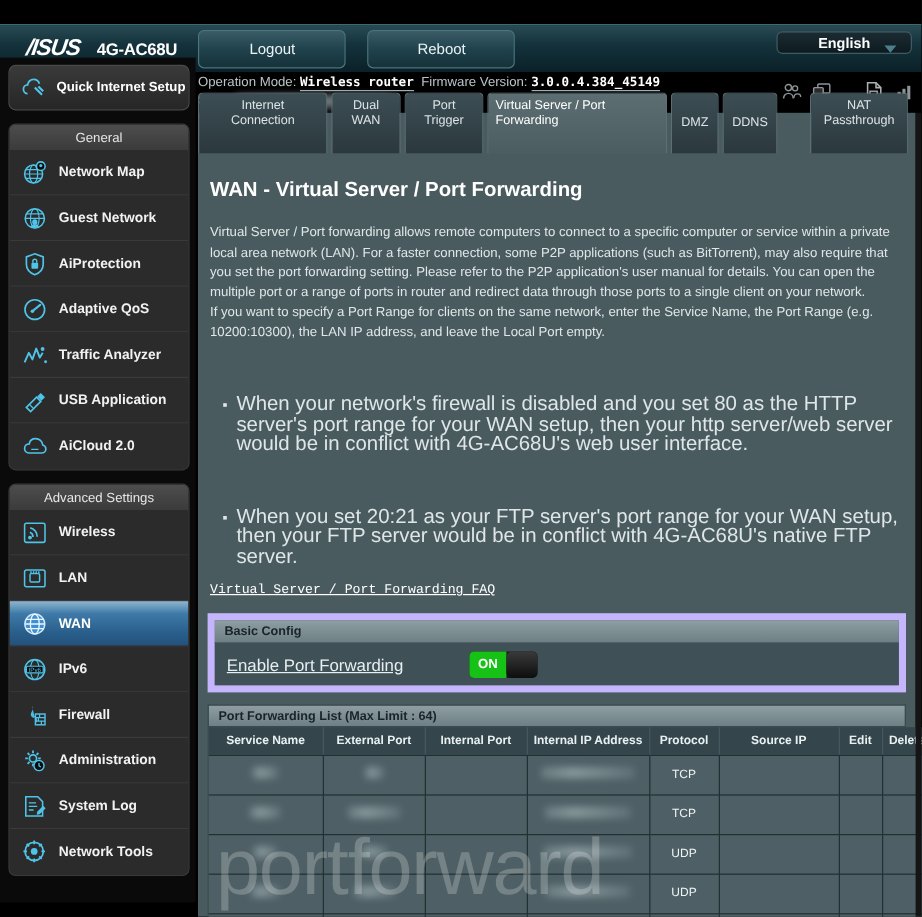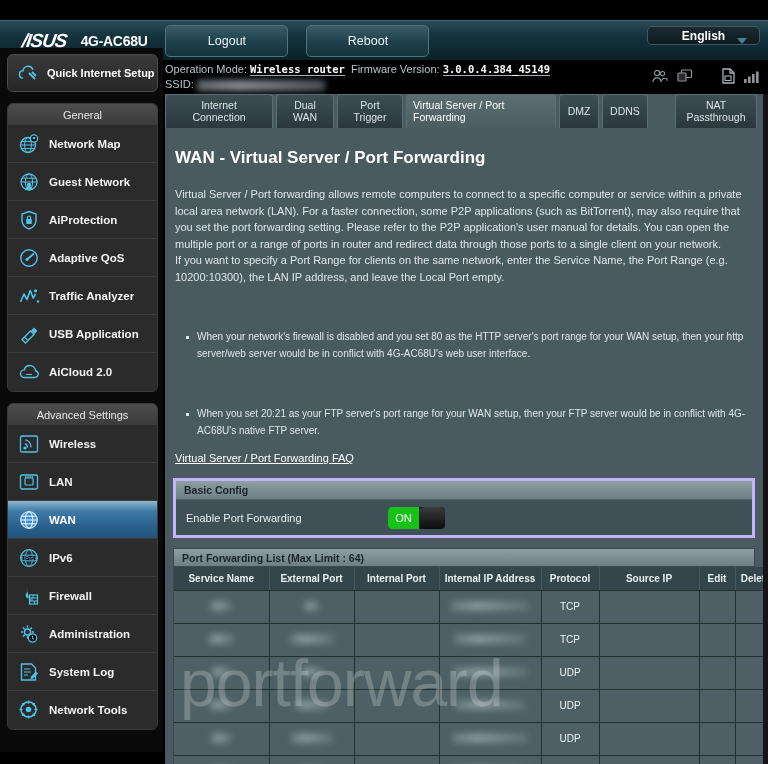--- a/index.html
+++ b/index.html
@@ -122,21 +122,21 @@
   .content {
     position: absolute; left: 165px; top: 94px; width: 598px; height: 670px;
     background: #4a5b60;
   }
   
   .tabbar {
     position: absolute; left: 165px; top: 92px; width: 600px; height: 36px;
     display: flex; align-items: flex-end; z-index: 5;
   }
   .tab {
-    height: 34px; margin-right: 3px;
+    height: 51px; margin-right: 3px;
     background: linear-gradient(180deg,#3c4e54 0%, #2b383d 100%);
     border: 1px solid #5d6f74; border-bottom: none;
     border-radius: 4px 4px 0 0;
     color: #dbe4e6; font-size: 10.5px; line-height: 11.5px;
     display: flex; align-items: center; justify-content: center; text-align: center;
     padding: 0 6px; cursor: pointer;
   }
   .tab.active {
     background: linear-gradient(180deg,#5d6e73 0%, #4c5d62 100%);
     color: #ffffff;
@@ -147,57 +147,57 @@
     color: #ffffff; font-size: 17px; font-weight: bold;
     padding: 20px 0 0 10px;
   }
   .desc {
     color: #dfe6e8; font-size: 11px; line-height: 16.5px;
     padding: 18px 14px 0 10px; text-align: left;
   }
   .desc p { margin-bottom: 0; }
   .bullets { margin: 12px 0 0 22px; }
   .bullets li {
-    color: #dfe6e8; font-size: 10px; line-height: 16.5px;
+    color: #dfe6e8; font-size: 17px; line-height: 16.5px;
     margin-bottom: 9px; list-style: none; position: relative; margin-top: 44px;
   }
   .bullets li::before {
     content: ""; position: absolute; left: -11px; top: 7px;
     width: 3px; height: 3px; background: #dfe6e8;
   }
   .faq-link {
     display: inline-block; margin: 2px 12px 0 10px;
     color: #ffffff; font-size: 11px;
-    font-family: Liberation Sans, sans-serif;
+    font-family: Liberation Mono, monospace;
     text-decoration: underline; cursor: pointer;
   }
 
   
   .sect {
-    margin: 0 8px; border: 3px solid #c4b5fd;
+    margin: 0 8px; border: 6px solid #c4b5fd;
   }
   .sect-head {
     height: 18px; background: linear-gradient(180deg,#8e9ea2 0%, #6e8085 100%);
     color: #1a2428; font-size: 10.5px; font-weight: bold;
     display: flex; align-items: center; padding-left: 8px;
   }
   .cfg-row {
     height: 36px; background: #3f5156;
     display: flex; align-items: center;
     border-top: 1px solid #516065;
   }
-  .cfg-label { width: 212px; color: #e8eff1; font-size: 11px; padding-left: 10px; }
+  .cfg-label { width: 212px; color: #e8eff1; font-size: 14px; padding-left: 10px; text-decoration: underline; }
   .toggle {
     width: 57px; height: 22px; border-radius: 4px;
     background: #1a1a1a; display: flex; align-items: center;
     cursor: pointer; overflow: hidden;
   }
   .toggle-on-txt {
     width: 31px; height: 38px; background: #17c217;
-    color: #ffffff; font-size: 11px; font-weight: normal;
+    color: #ffffff; font-size: 11px; font-weight: bold;
     display: flex; align-items: center; justify-content: center;
   }
   .toggle-knob {
     width: 26px; height: 22px; border-radius: 5px;
     background: linear-gradient(180deg,#3a3a3a,#0d0d0d);
   }
 
   
   .tbl-wrap { margin: 10px 8px 0 8px; border: 1px solid #3b4a4f; position: relative; }
   table.pf { width: 100%; border-collapse: collapse; table-layout: fixed; }

